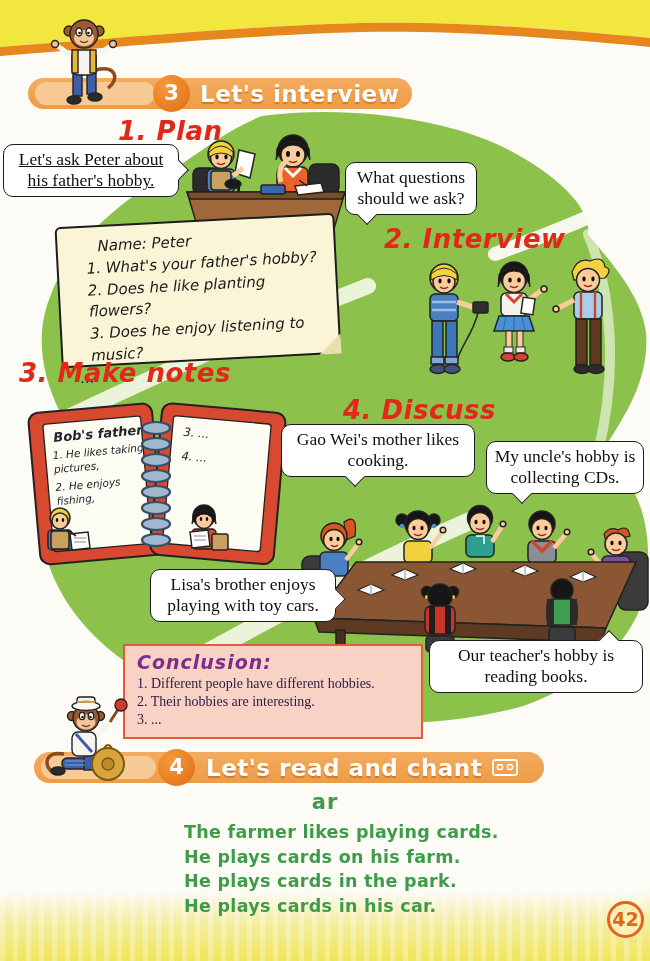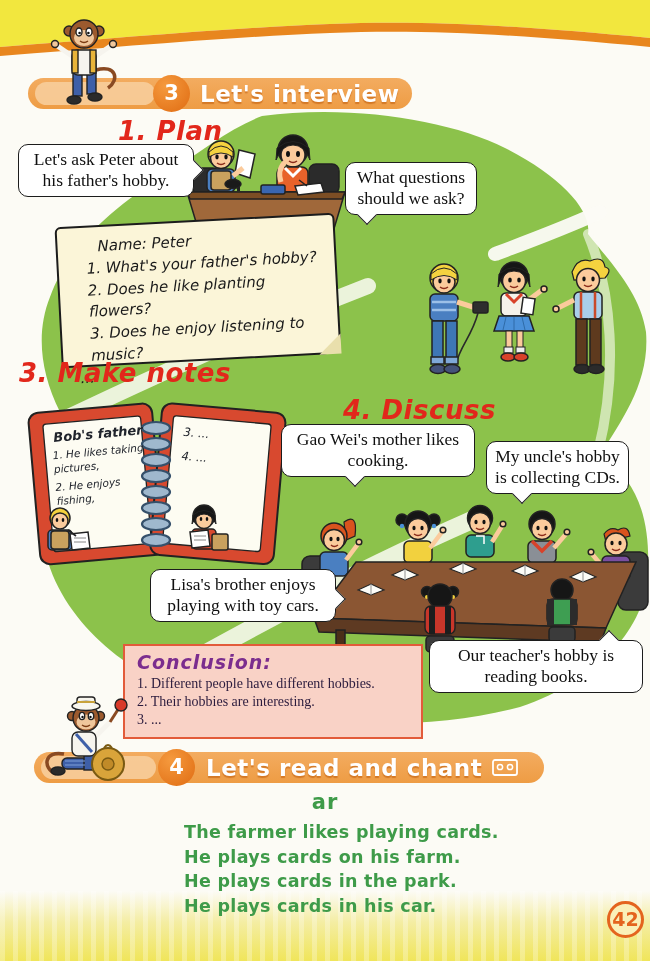--- a/index.html
+++ b/index.html
@@ -155,37 +155,38 @@
       <polygon points="6,64 164,64 152,104 18,104" fill="#A0683A"></polygon>
       <polygon points="6,64 164,64 161,71 9,71" fill="#7C4E24"></polygon>
       <rect x="56" y="54" width="3" height="9" fill="#222" stroke="none"></rect>
       <ellipse cx="52" cy="56" rx="8" ry="4.5" fill="#1a1a1a"></ellipse>
       <rect x="80" y="57" width="24" height="9" rx="2" fill="#3A66B0"></rect>
       <polygon points="114,58 140,55 143,64 117,67" fill="#fff"></polygon>
       <path d="M118,52 L126,58" stroke="#222"></path>
     </g>
   </svg>
 
-  <div class="abs bubble" style="left:18px;top:144px;width:176px;">
+  <div class="abs bubble" style="left:3px;top:144px;width:176px;text-decoration:underline;">
     <span>Let's ask Peter about his father's hobby.</span>
     <span class="tail right" style="right:-8px;top:18px;"></span>
   </div>
   <div class="abs bubble" style="left:345px;top:162px;width:132px;">
     <span>What questions should we ask?</span>
     <span class="tail down" style="left:14px;bottom:-8px;"></span>
   </div>
 
   <div class="abs notepad">
     <div class="name">Name: Peter</div>
     <div class="q">1.  What's your father's hobby?</div>
     <div class="q">2.  Does he like planting flowers?</div>
     <div class="q">3.  Does he enjoy listening to music?</div>
     <div class="more">...</div>
   </div>
 
+  <div class="abs step-heading" style="left:384px;top:224px;">2. Interview</div>
 
   <svg class="abs scene" style="left:402px;top:250px;" width="228" height="147" viewBox="0 0 228 147">
     <g stroke="#222" stroke-width="1.5">
       <circle cx="42" cy="28" r="14" fill="#F4D23F"></circle>
       <circle cx="42" cy="32" r="11" fill="#FBCB9C"></circle>
       <path d="M29,24 Q42,12 55,24 L55,30 Q42,21 29,30 Z" fill="#F4D23F" stroke-width="1"></path>
       <ellipse cx="38" cy="31" rx="1.7" ry="2.4" fill="#111" stroke="none"></ellipse>
       <ellipse cx="47" cy="31" rx="1.7" ry="2.4" fill="#111" stroke="none"></ellipse>
       <path d="M38,37 Q42,40 46,37" fill="none" stroke="#8a2a1a"></path>
       <rect x="28" y="44" width="28" height="27" rx="5" fill="#4A7FC1"></rect>
@@ -293,21 +294,21 @@
       <div class="nb-right-item">4. ...</div>
     </div>
   </div>
 
   <div class="abs step-heading" style="left:343px;top:395px;">4. Discuss</div>
 
   <div class="abs bubble" style="left:281px;top:424px;width:194px;">
     <span>Gao Wei's mother likes cooking.</span>
     <span class="tail down" style="left:66px;bottom:-8px;"></span>
   </div>
-  <div class="abs bubble" style="left:486px;top:441px;width:143px;">
+  <div class="abs bubble" style="left:486px;top:441px;width:158px;">
     <span>My uncle's hobby is collecting CDs.</span>
     <span class="tail down" style="left:28px;bottom:-8px;"></span>
   </div>
 
   <svg class="abs scene" style="left:300px;top:478px;" width="350" height="182" viewBox="0 0 350 182">
     <g stroke="#222" stroke-width="1.5">
       <rect x="2" y="78" width="30" height="58" rx="8" fill="#3b3b3b"></rect>
       <rect x="318" y="74" width="30" height="58" rx="8" fill="#3b3b3b"></rect>
 
       <path d="M44,44 Q58,34 55,58 L46,62 Z" fill="#D9531E" stroke-width="1.2"></path>

